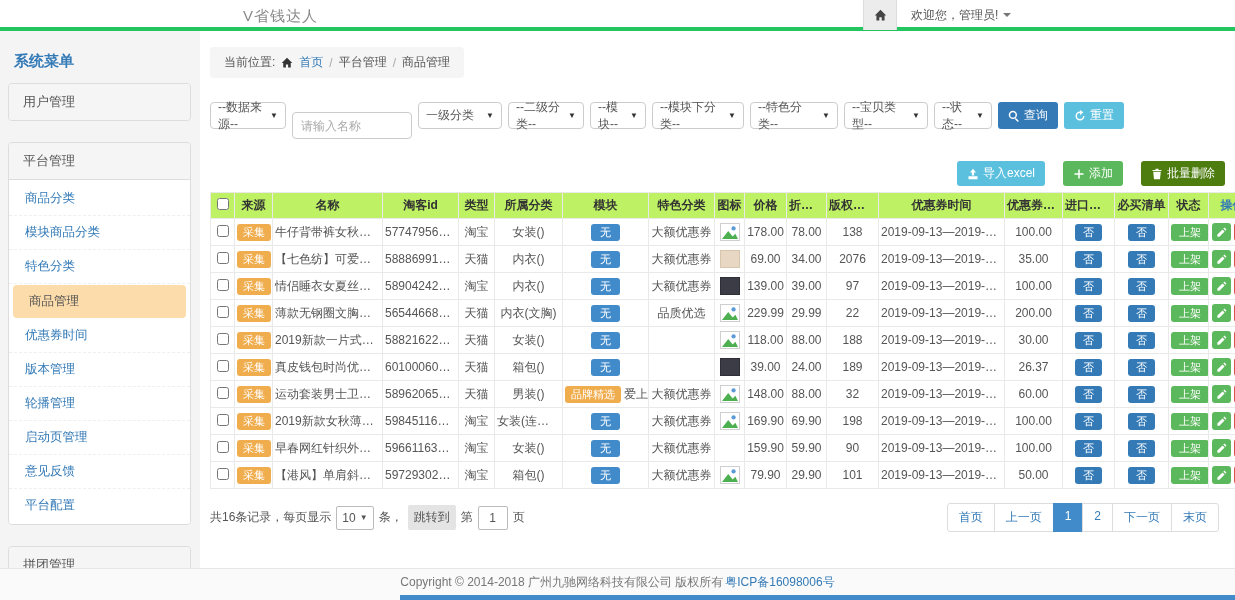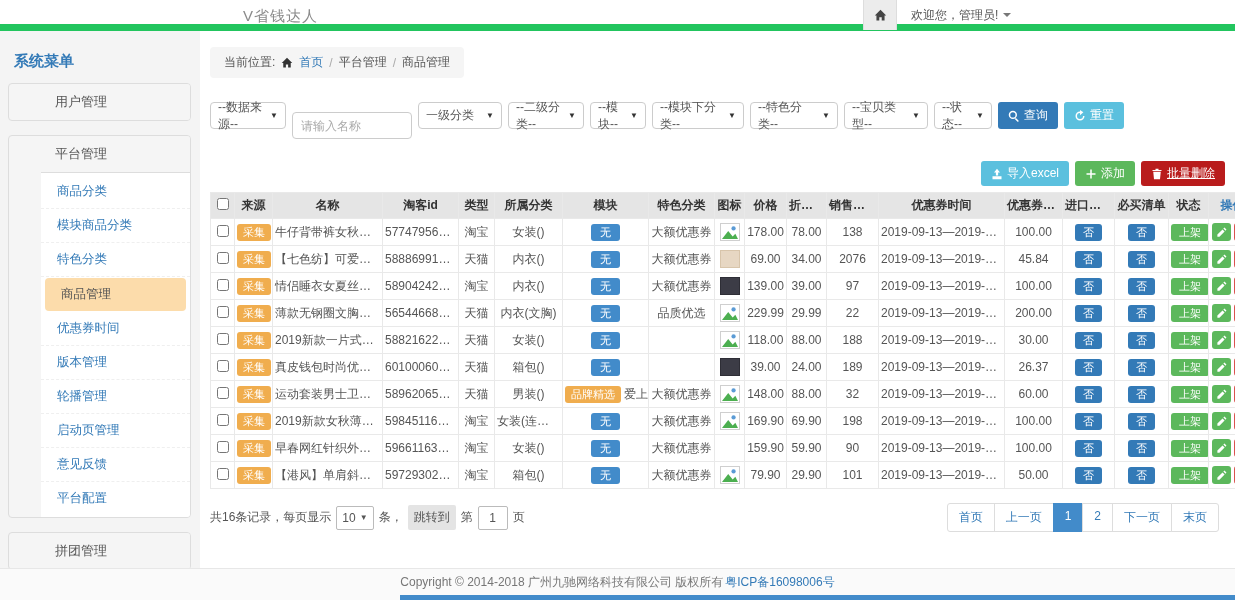--- a/index.html
+++ b/index.html
@@ -1,31 +1,31 @@
 <!DOCTYPE html>
 <html><head>
 <meta charset="utf-8">
 <style>
   * { margin:0; padding:0; box-sizing:border-box; }
   html,body { width:1235px; height:600px; overflow:hidden; }
   body { position:relative; background:#f4f4f4; font-family:"Liberation Sans","DejaVu Sans",sans-serif; color:#555; }
 
   
-  .topbar { position:absolute; top:0; left:0; width:1235px; height:31px; background:#fff; border-bottom:7px solid #22c55e; z-index:20; }
+  .topbar { position:absolute; top:0; left:0; width:1235px; height:31px; background:#fff; border-bottom:4px solid #22c55e; z-index:20; }
   .brand { position:absolute; left:243px; top:7px; font-size:15px; color:#8a8a8a; letter-spacing:1px; }
   .topbar-right { position:absolute; left:863px; top:0; height:30px; display:flex; align-items:center; }
   .home-box { width:34px; height:30px; background:#ececec; border-left:1px solid #ddd; border-right:1px solid #ddd; display:flex; align-items:center; justify-content:center; cursor:pointer; }
   .home-box svg { width:13px; height:13px; fill:#444; }
   .welcome { margin-left:14px; font-size:12px; color:#555; cursor:pointer; display:flex; align-items:center; gap:5px; }
   .caret-down { width:0; height:0; border-left:4px solid transparent; border-right:4px solid transparent; border-top:4px solid #777; display:inline-block; }
 
   
   .sidebar { position:absolute; left:8px; top:40px; width:183px; z-index:5; }
   .sidebar-title { color:#337ab7; font-size:15px; font-weight:bold; padding:12px 6px 12px 6px; }
-  .side-panel { border:1px solid #ddd; border-radius:4px; margin-bottom:14px; background:#f5f5f5; overflow:hidden;padding-left:32px; }
+  .side-panel { border:1px solid #ddd; border-radius:4px; margin-bottom:21px; background:#f5f5f5; overflow:hidden; }
   .side-header { padding:9px 14px; font-size:13px; color:#555; cursor:pointer; background:#f5f5f5; }
   .side-body { background:#fff; border-top:1px solid #ddd; padding:2px 0; }
   .side-item { padding:8px 16px; font-size:12.5px; color:#337ab7; cursor:pointer; border-bottom:1px dashed #efefef; }
   .side-item:last-child { border-bottom:none; }
   .side-item.active { background:#fcdcab; border-radius:4px; margin:1px 4px; color:#555; border-bottom:none; }
 
   
   .main { position:absolute; left:200px; top:31px; width:1035px; height:537px; background:#fff; padding:16px 10px 0 10px; z-index:6; }
   .breadcrumb { display:inline-flex; align-items:center; gap:6px; background:#f5f5f5; border-radius:4px; padding:7px 14px; font-size:12px; color:#555; margin-bottom:14px; }
   .breadcrumb svg { width:12px; height:12px; fill:#333; }
@@ -35,28 +35,28 @@
   .filter-row { display:flex; align-items:center; gap:6px; margin-bottom:22px; flex-wrap:nowrap; }
   .sel { display:flex; align-items:center; justify-content:space-between; border:1px solid #ccc; border-radius:4px; height:27px; padding:0 7px; background:#fff; font-size:12px; color:#555; cursor:pointer; flex:none; }
   .sel .sel-caret { font-size:8px; color:#333; margin-left:5px; }
   .txt { border:1px solid #ccc; border-radius:4px; height:27px; width:120px; padding:0 8px; font-size:12px; color:#555; flex:none;margin-top:20px; }
   .txt::placeholder { color:#aaa; }
   .btn { display:inline-flex; align-items:center; gap:4px; border:none; border-radius:3px; color:#fff; font-size:12px; height:27px; padding:0 10px; cursor:pointer; font-family:inherit; }
   .btn svg { width:12px; height:12px; fill:#fff; }
   .btn-primary { background:#337ab7; }
   .btn-info { background:#5bc0de; }
   .btn-success { background:#5cb85c; }
-  .btn-danger-soft { background:#b91c1c;text-decoration:underline; }
-  .toolbar { display:flex; justify-content:flex-end; gap:6px; margin-bottom:6px; }
+  .btn-danger-soft { background:#4d7c0f; }
+  .toolbar { display:flex; justify-content:flex-end; gap:18px; margin-bottom:6px; }
   .toolbar .btn { height:25px; }
 
   
   table.grid { width:100%; border-collapse:collapse; table-layout:fixed; font-size:12px; }
   .grid th, .grid td { border:1px solid #e9e9e9; text-align:center; padding:4px 2px; height:26px; overflow:hidden; white-space:nowrap; text-overflow:ellipsis; }
-  .grid th { color:#333; font-weight:bold; background:#e5e5e5; }
+  .grid th { color:#333; font-weight:bold; background:#bef264; }
   .grid th.op-col { color:#337ab7; }
   .grid td { color:#555; }
   .badge { display:inline-block; border-radius:3px; color:#fff; font-size:11px; padding:2px 6px; line-height:13px; }
   .badge.orange { background:#f0ad4e; }
   .badge.blue { background:#428bca; padding:2px 9px; }
   .tgl { display:inline-block; border-radius:3px; color:#fff; font-size:11px; padding:2px 8px; line-height:13px; cursor:pointer; }
   .tgl.blue { background:#337ab7; }
   .tgl.green { background:#5cb85c; }
   .mini-btn { display:inline-flex; align-items:center; justify-content:center; width:19px; height:18px; border-radius:3px; cursor:pointer; vertical-align:middle; }
   .mini-btn svg { width:11px; height:11px; fill:#fff; }
@@ -247,21 +247,21 @@
           <th>来源</th>
           <th>名称</th>
           <th>淘客id</th>
           <th>类型</th>
           <th>所属分类</th>
           <th>模块</th>
           <th>特色分类</th>
           <th>图标</th>
           <th>价格</th>
           <th>折后价</th>
-          <th>销售数量</th>
+          <th>版权所有</th>
           <th>优惠券时间</th>
           <th>优惠券金额</th>
           <th>进口优选</th>
           <th>必买清单</th>
           <th>状态</th>
           <th class="op-col">操作</th>
         </tr>
       </thead>
     <tbody id="tbody">
         <tr>
@@ -303,21 +303,21 @@
           <td>内衣()</td>
           <td><span class="mod-cell-flex">
               <span class="badge blue">无</span>
             </span></td>
           <td>大额优惠券</td>
           <td><span class="thumb photo-light"></span></td>
           <td>69.00</td>
           <td>34.00</td>
           <td>2076</td>
           <td>2019-09-13—2019-09-18</td>
-          <td>45.84</td>
+          <td>35.00</td>
           <td><span class="tgl blue">否</span></td>
           <td><span class="tgl blue">否</span></td>
           <td><span class="tgl green">上架</span></td>
           <td><span class="mini-btn green">
               <svg viewBox="0 0 16 16">
                 <path d="M2 11 L9.5 3.5 12.5 6.5 5 14 H2 Z M10.7 2.3 l1.5-1.5 3 3 -1.5 1.5 Z"></path>
               </svg>
             </span><span class="mini-btn red"></span></td>
         </tr>
         <tr>

